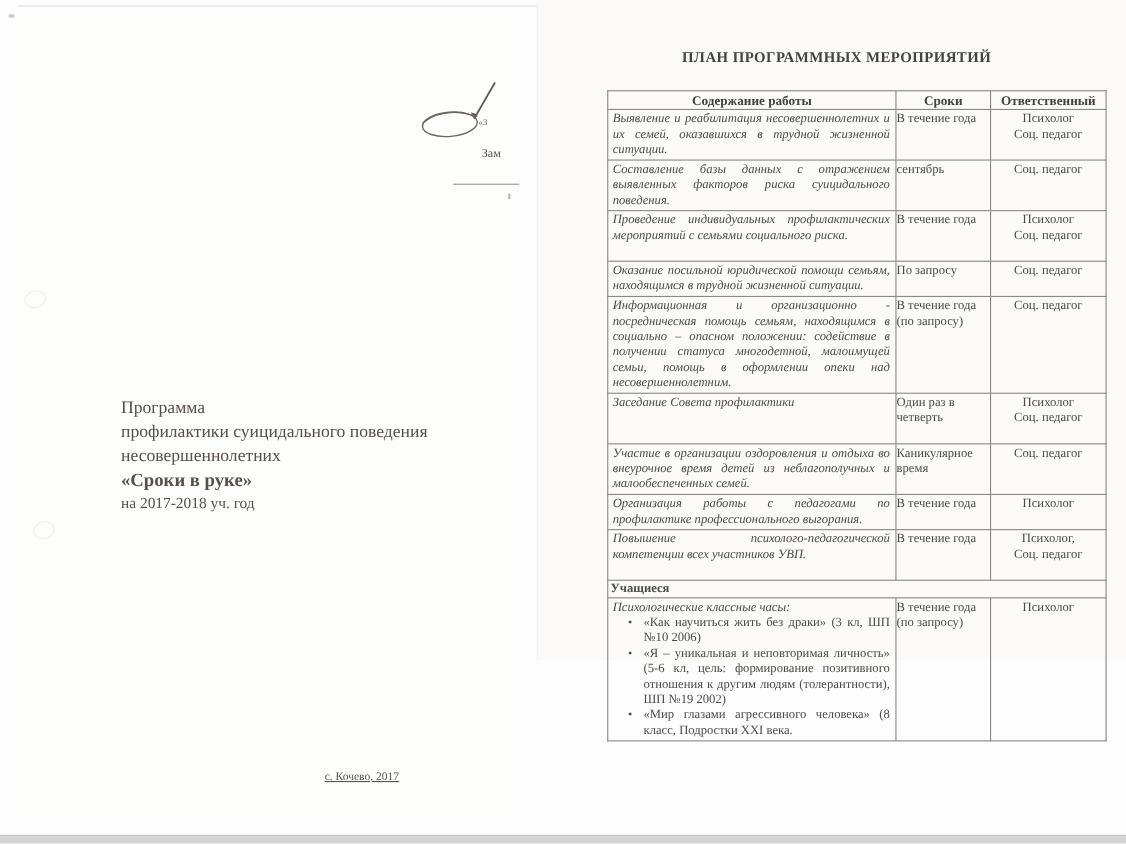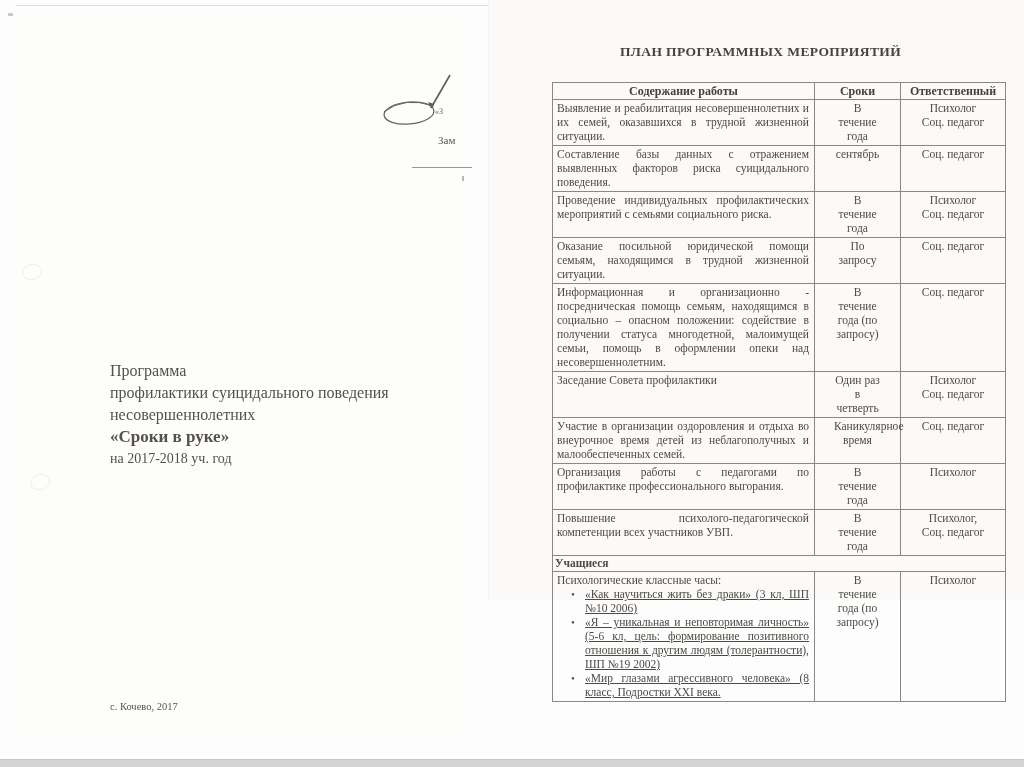--- a/index.html
+++ b/index.html
@@ -17,38 +17,38 @@
   .page-left{position:absolute;left:14px;top:8px;width:458px;height:737px;background:#fdfdfc;overflow:hidden;}
   .sig{position:absolute;left:368px;top:64px;}
   .sig-caption{position:absolute;left:421px;top:99px;font-size:8px;color:#6e6862;}
   .zam{position:absolute;left:424px;top:126px;font-size:11px;color:#5b554f;}
   .sig-line{position:absolute;left:398px;top:159px;width:62px;height:1px;background:#9a9692;}
   .sig-tick{position:absolute;left:448px;top:168px;width:2px;height:5px;background:#b9b5b1;}
   .title-block{position:absolute;left:96px;top:352px;width:412px;text-align:left;line-height:22px;font-size:16px;color:#56504a;}
   .title-block div{white-space:nowrap;}
   .t-bold{font-weight:bold;font-size:17px;}
   .t-small{font-size:14px;}
-  .page-footer{position:absolute;left:96px;top:693px;width:412px;font-size:10.5px;color:#5b554f;}
+  .page-footer{position:absolute;left:109px;top:693px;width:412px;text-align:center;font-size:10.5px;color:#5b554f;text-decoration:underline;}
   .hole{position:absolute;width:18px;height:14px;border:1.5px solid #eeeeec;border-radius:50%;transform:rotate(-15deg);}
   .hole1{left:8px;top:256px;}
   .hole2{left:16px;top:466px;}
 
   
   .page-right{position:absolute;left:488px;top:0;width:543px;height:600px;background:#fbfaf8;border-left:1px solid rgba(0,0,0,0.03);}
   .plan-title{position:absolute;left:0;top:44px;width:100%;text-align:center;font-weight:bold;font-size:13.5px;letter-spacing:.4px;color:#474340;}
   table.plan{position:absolute;left:63px;top:82px;width:453px;border-collapse:collapse;table-layout:fixed;}
   table.plan col.c1{width:262px;} table.plan col.c2{width:86px;} table.plan col.c3{width:105px;}
   table.plan td,table.plan th{border:1px solid #8a8784;vertical-align:top;font-size:11.5px;line-height:14px;color:#4e4a45;}
   table.plan th{font-size:12px;padding:1px 2px;text-align:center;color:#454140;font-family:Liberation Serif, serif;}
   .c-content{padding:1px 5px 2px 4px;text-align:justify;}
-  .c-term{padding:1px 19px 2px;text-align:center;}
+  .c-term{padding:1px 0 2px;}
   .c-resp{padding:1px 3px 16px;text-align:center;}
   .section-cell{text-align:left;font-weight:bold;padding:0 2px 1px;}
-  .p{margin:0;}
-  .li{margin:0;padding-left:28px;position:relative;text-align:justify;text-decoration:underline;}
+  .p{margin:0;font-style:italic;}
+  .li{margin:0;padding-left:28px;position:relative;text-align:justify;}
   .li::before{content:"\2022";position:absolute;left:14px;top:0;font-size:11px;}
 </style>
 </head>
 <body>
 
 <div class="frame-top"></div>
 <div class="speck"></div>
 
 <div class="page-left">
   <div class="hole hole1"></div>

